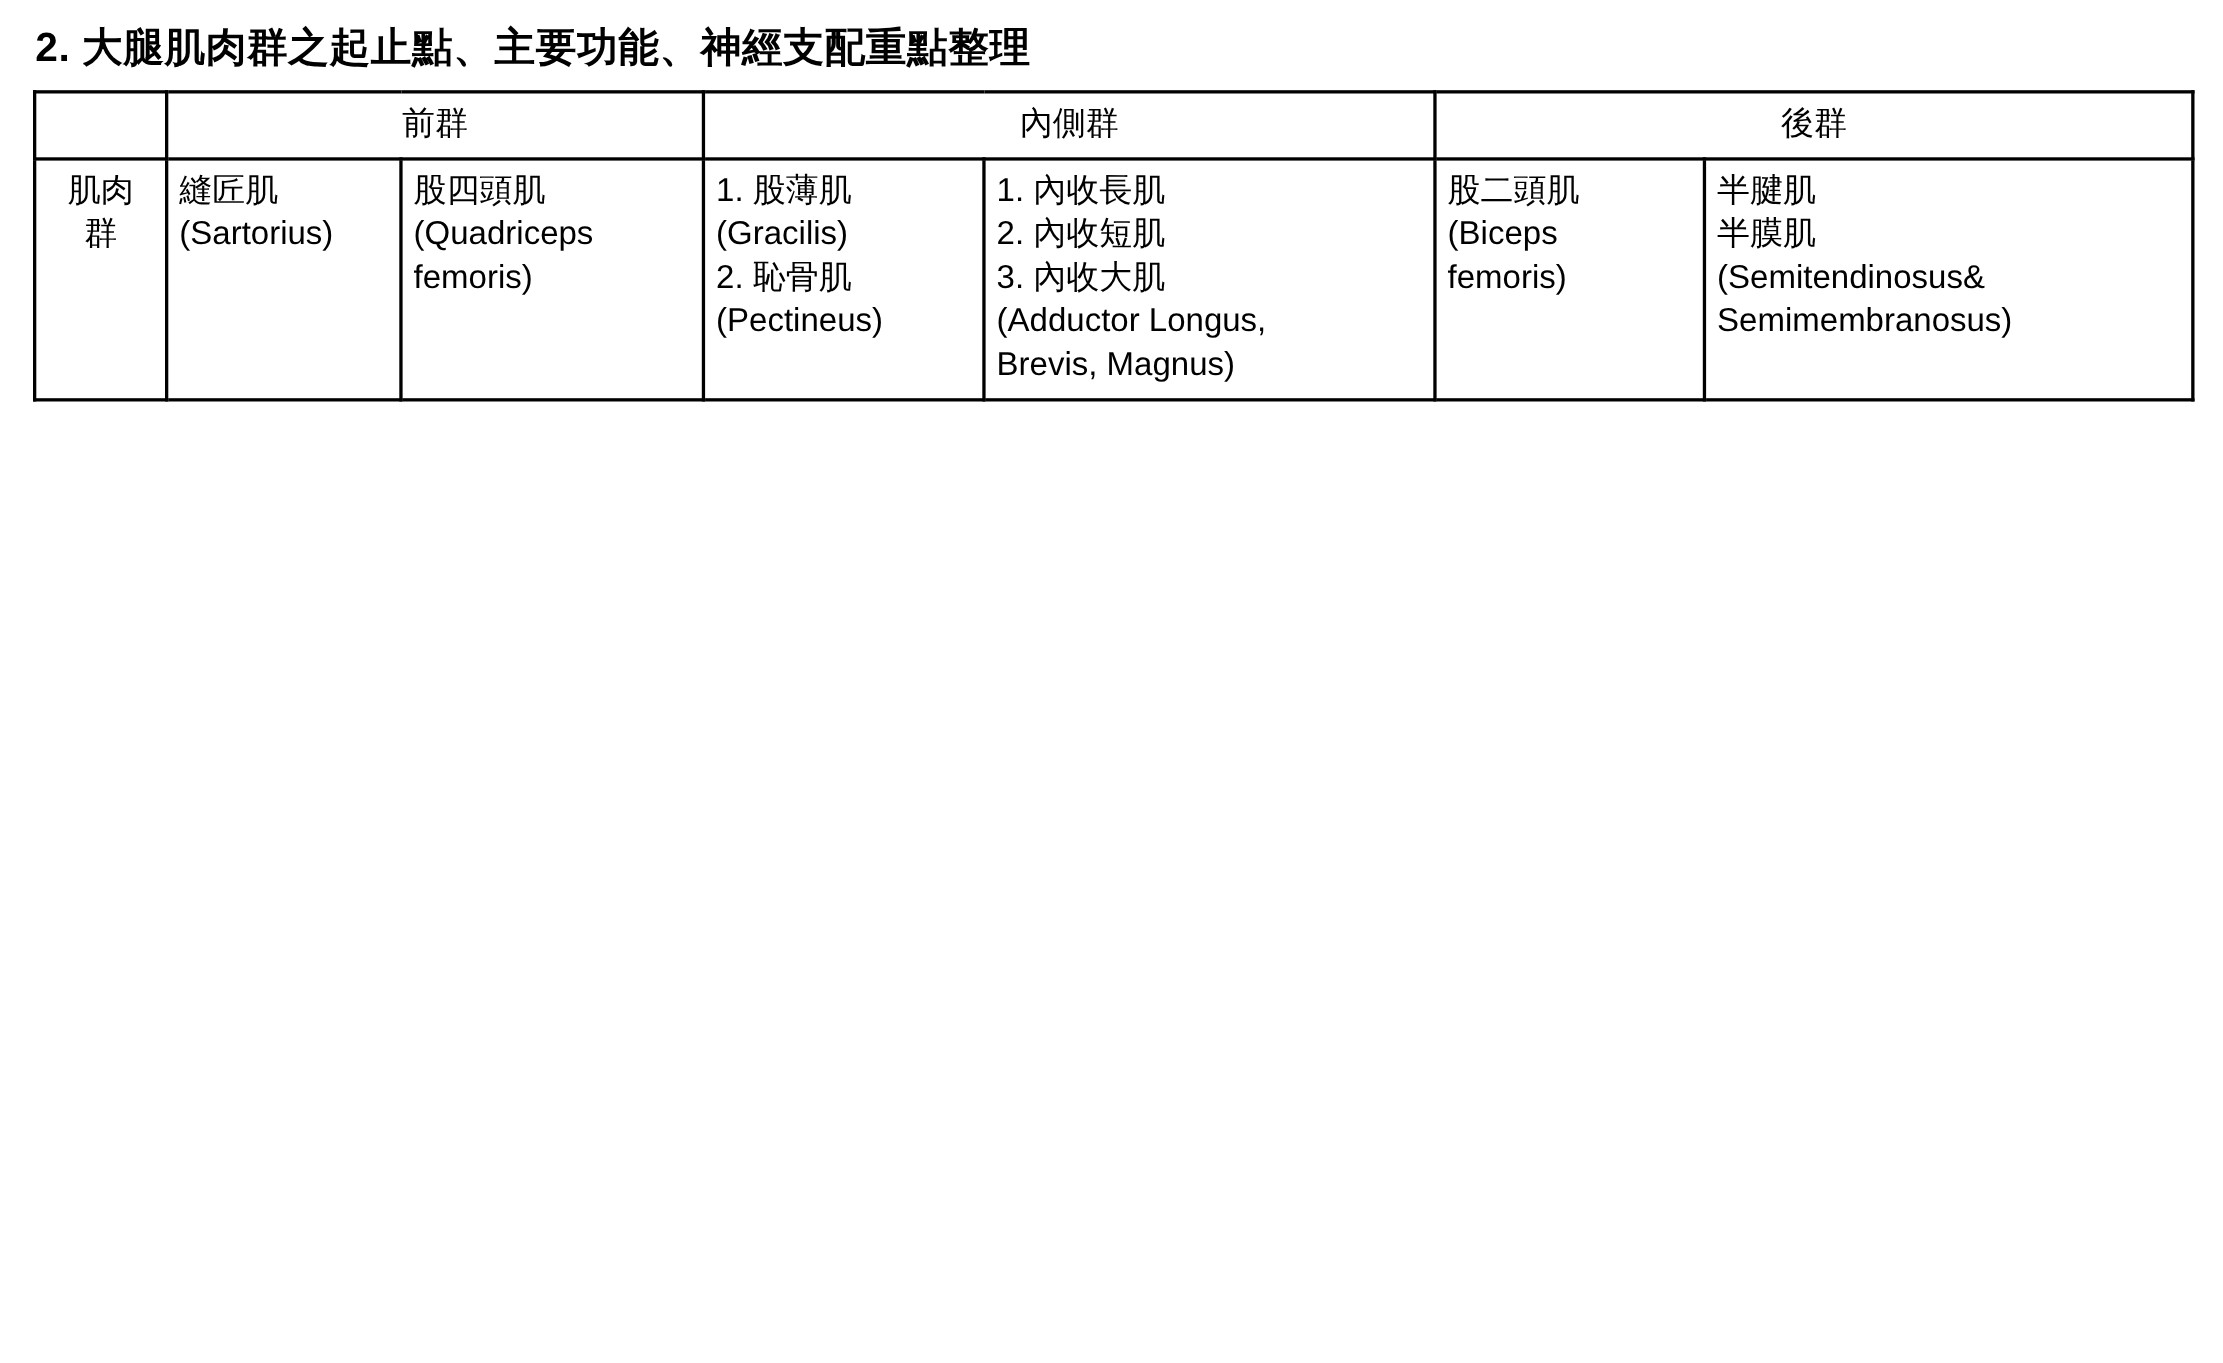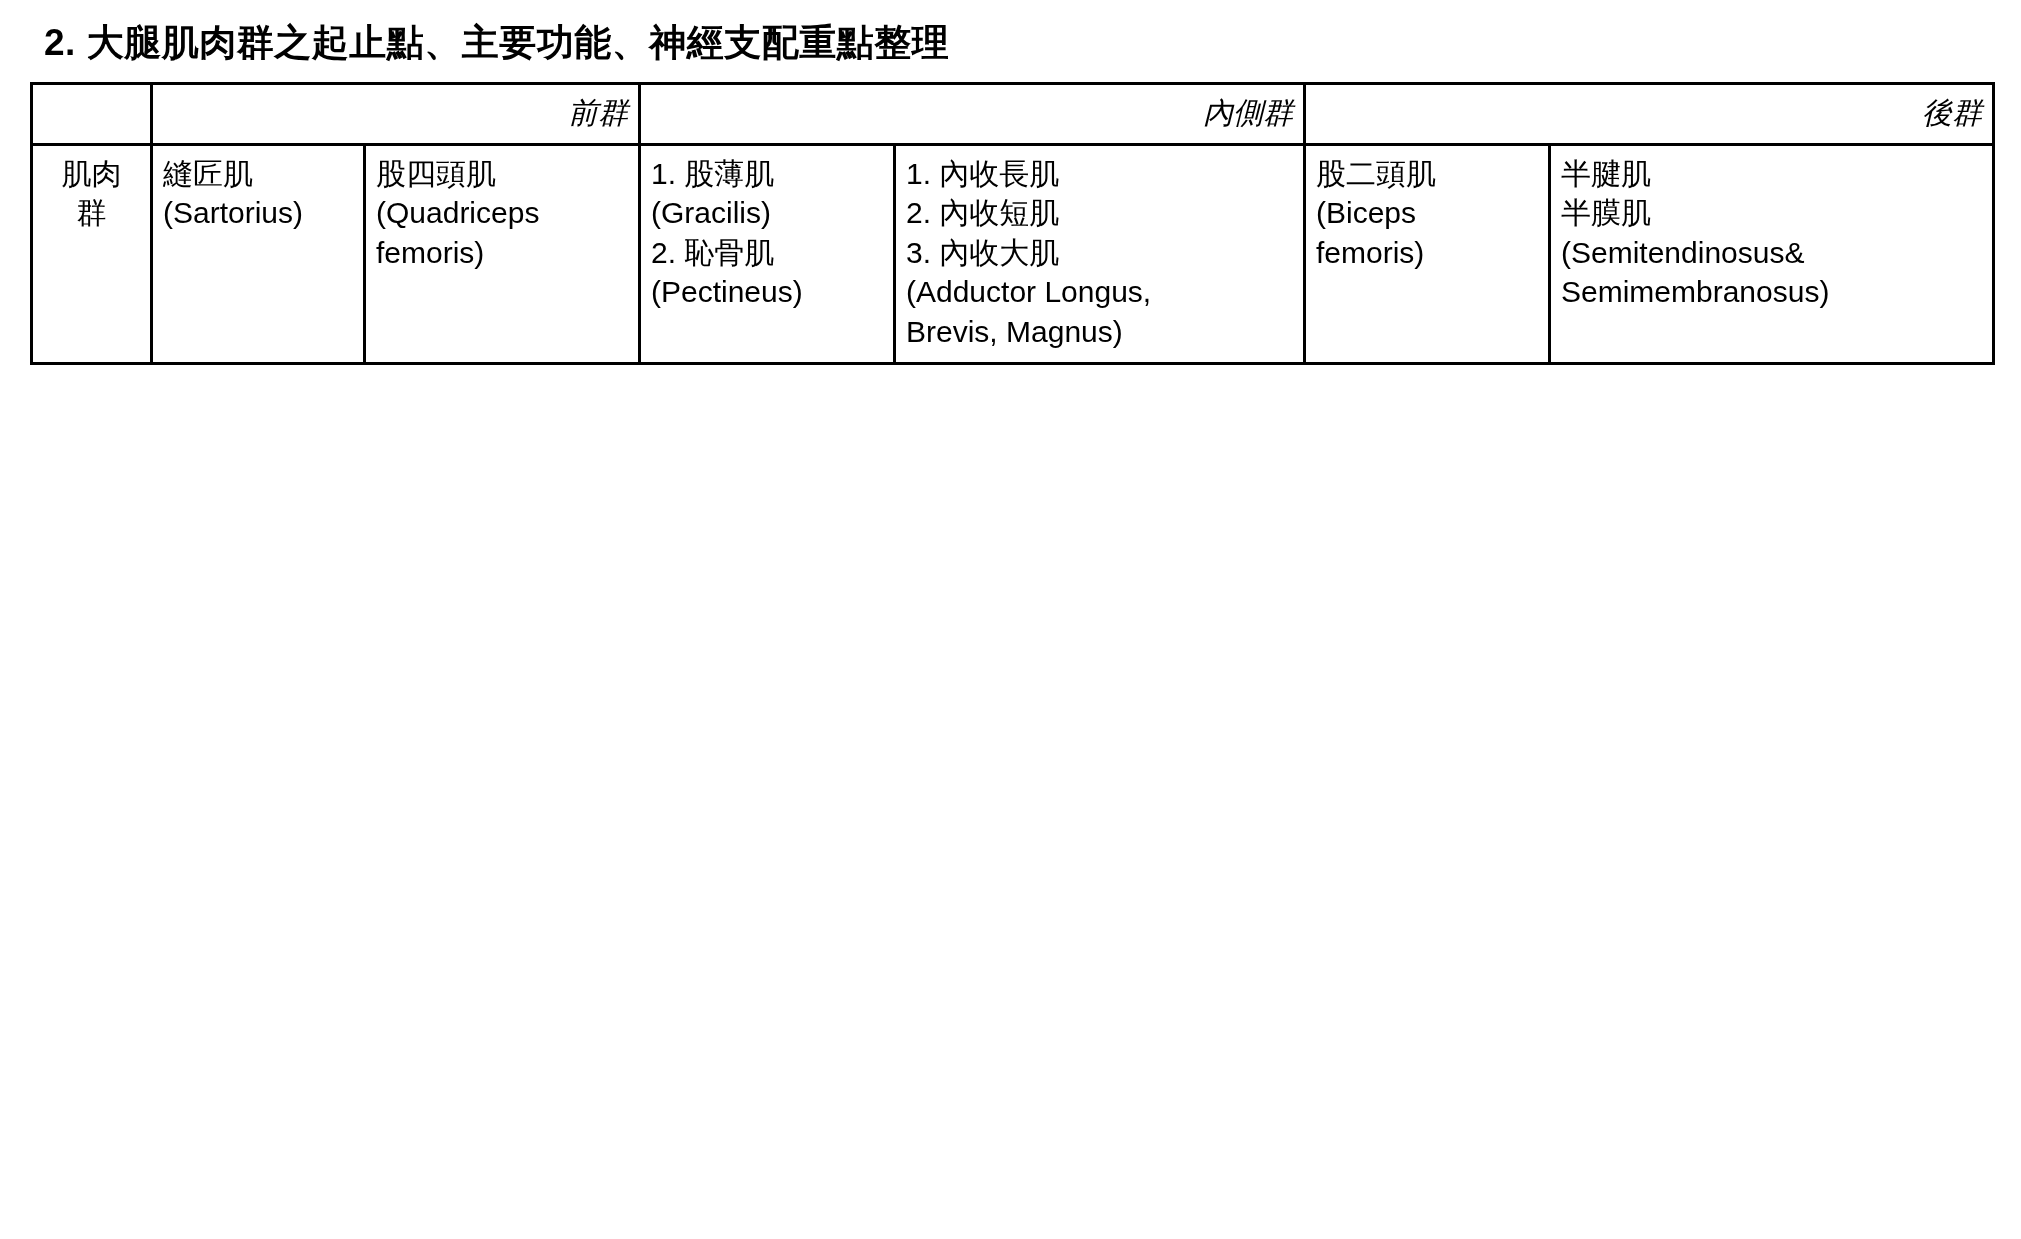--- a/index.html
+++ b/index.html
@@ -15,21 +15,21 @@
     overflow: hidden;
   }
   .page {
     padding: 18px 30px 0 30px;
     box-sizing: border-box;
   }
   .doc-title {
     font-size: 37px;
     font-weight: bold;
     letter-spacing: 0.5px;
-    margin: 0 0 14px 14px;
+    margin: 0 0 14px 2px;
     white-space: nowrap;
   }
   table.matrix {
     border-collapse: collapse;
     table-layout: fixed;
     width: 1962px;
   }
   table.matrix td {
     border: 3px solid #000000;
     vertical-align: top;
@@ -37,25 +37,24 @@
     font-size: 30px;
     line-height: 1.32;
   }
   td.rowlabel {
     text-align: center;
     vertical-align: middle;
     padding: 6px 4px;
     line-height: 1.3;
   }
   td.grouphead {
-    text-align: right;
+    text-align: center;
     vertical-align: middle;
     padding: 10px 4px;
     font-size: 30px;
-    font-style: italic;
   }
   td.centered {
     text-align: center;
     vertical-align: middle;
     font-size: 31px;
   }
   .col-a { width: 120px; }
   .col-b { width: 213px; }
   .col-c { width: 275px; }
   .col-d { width: 255px; }

